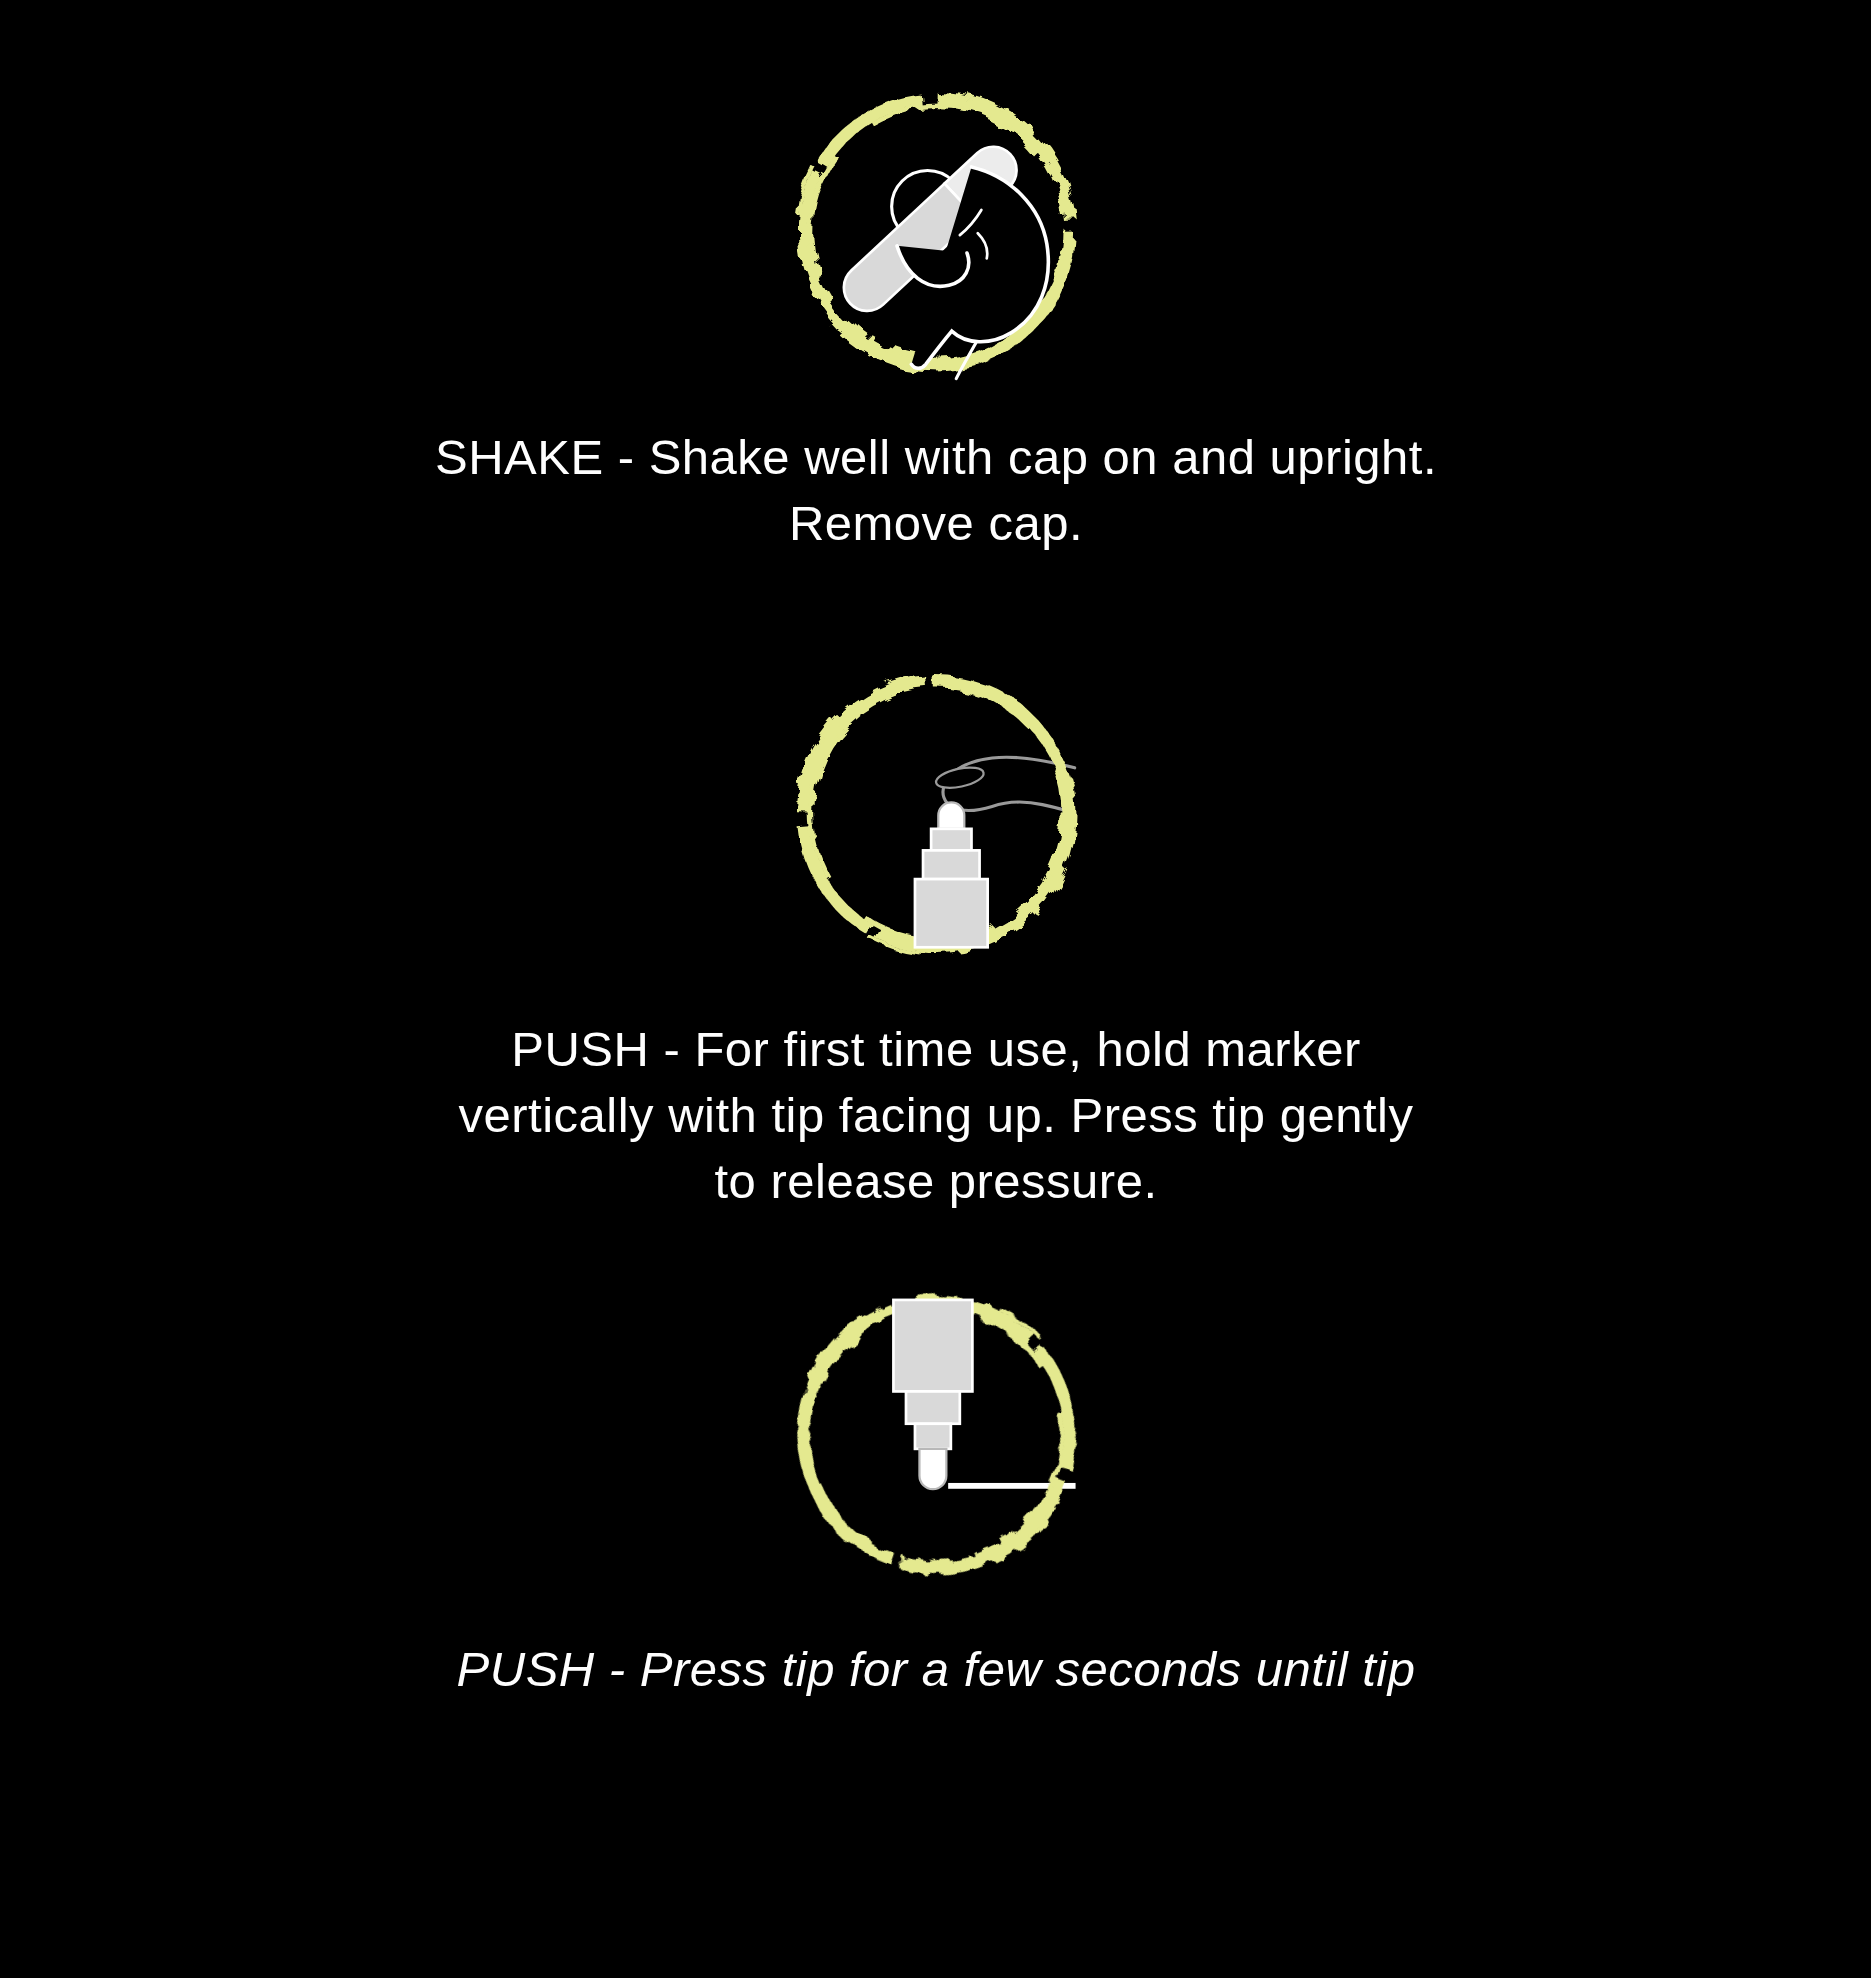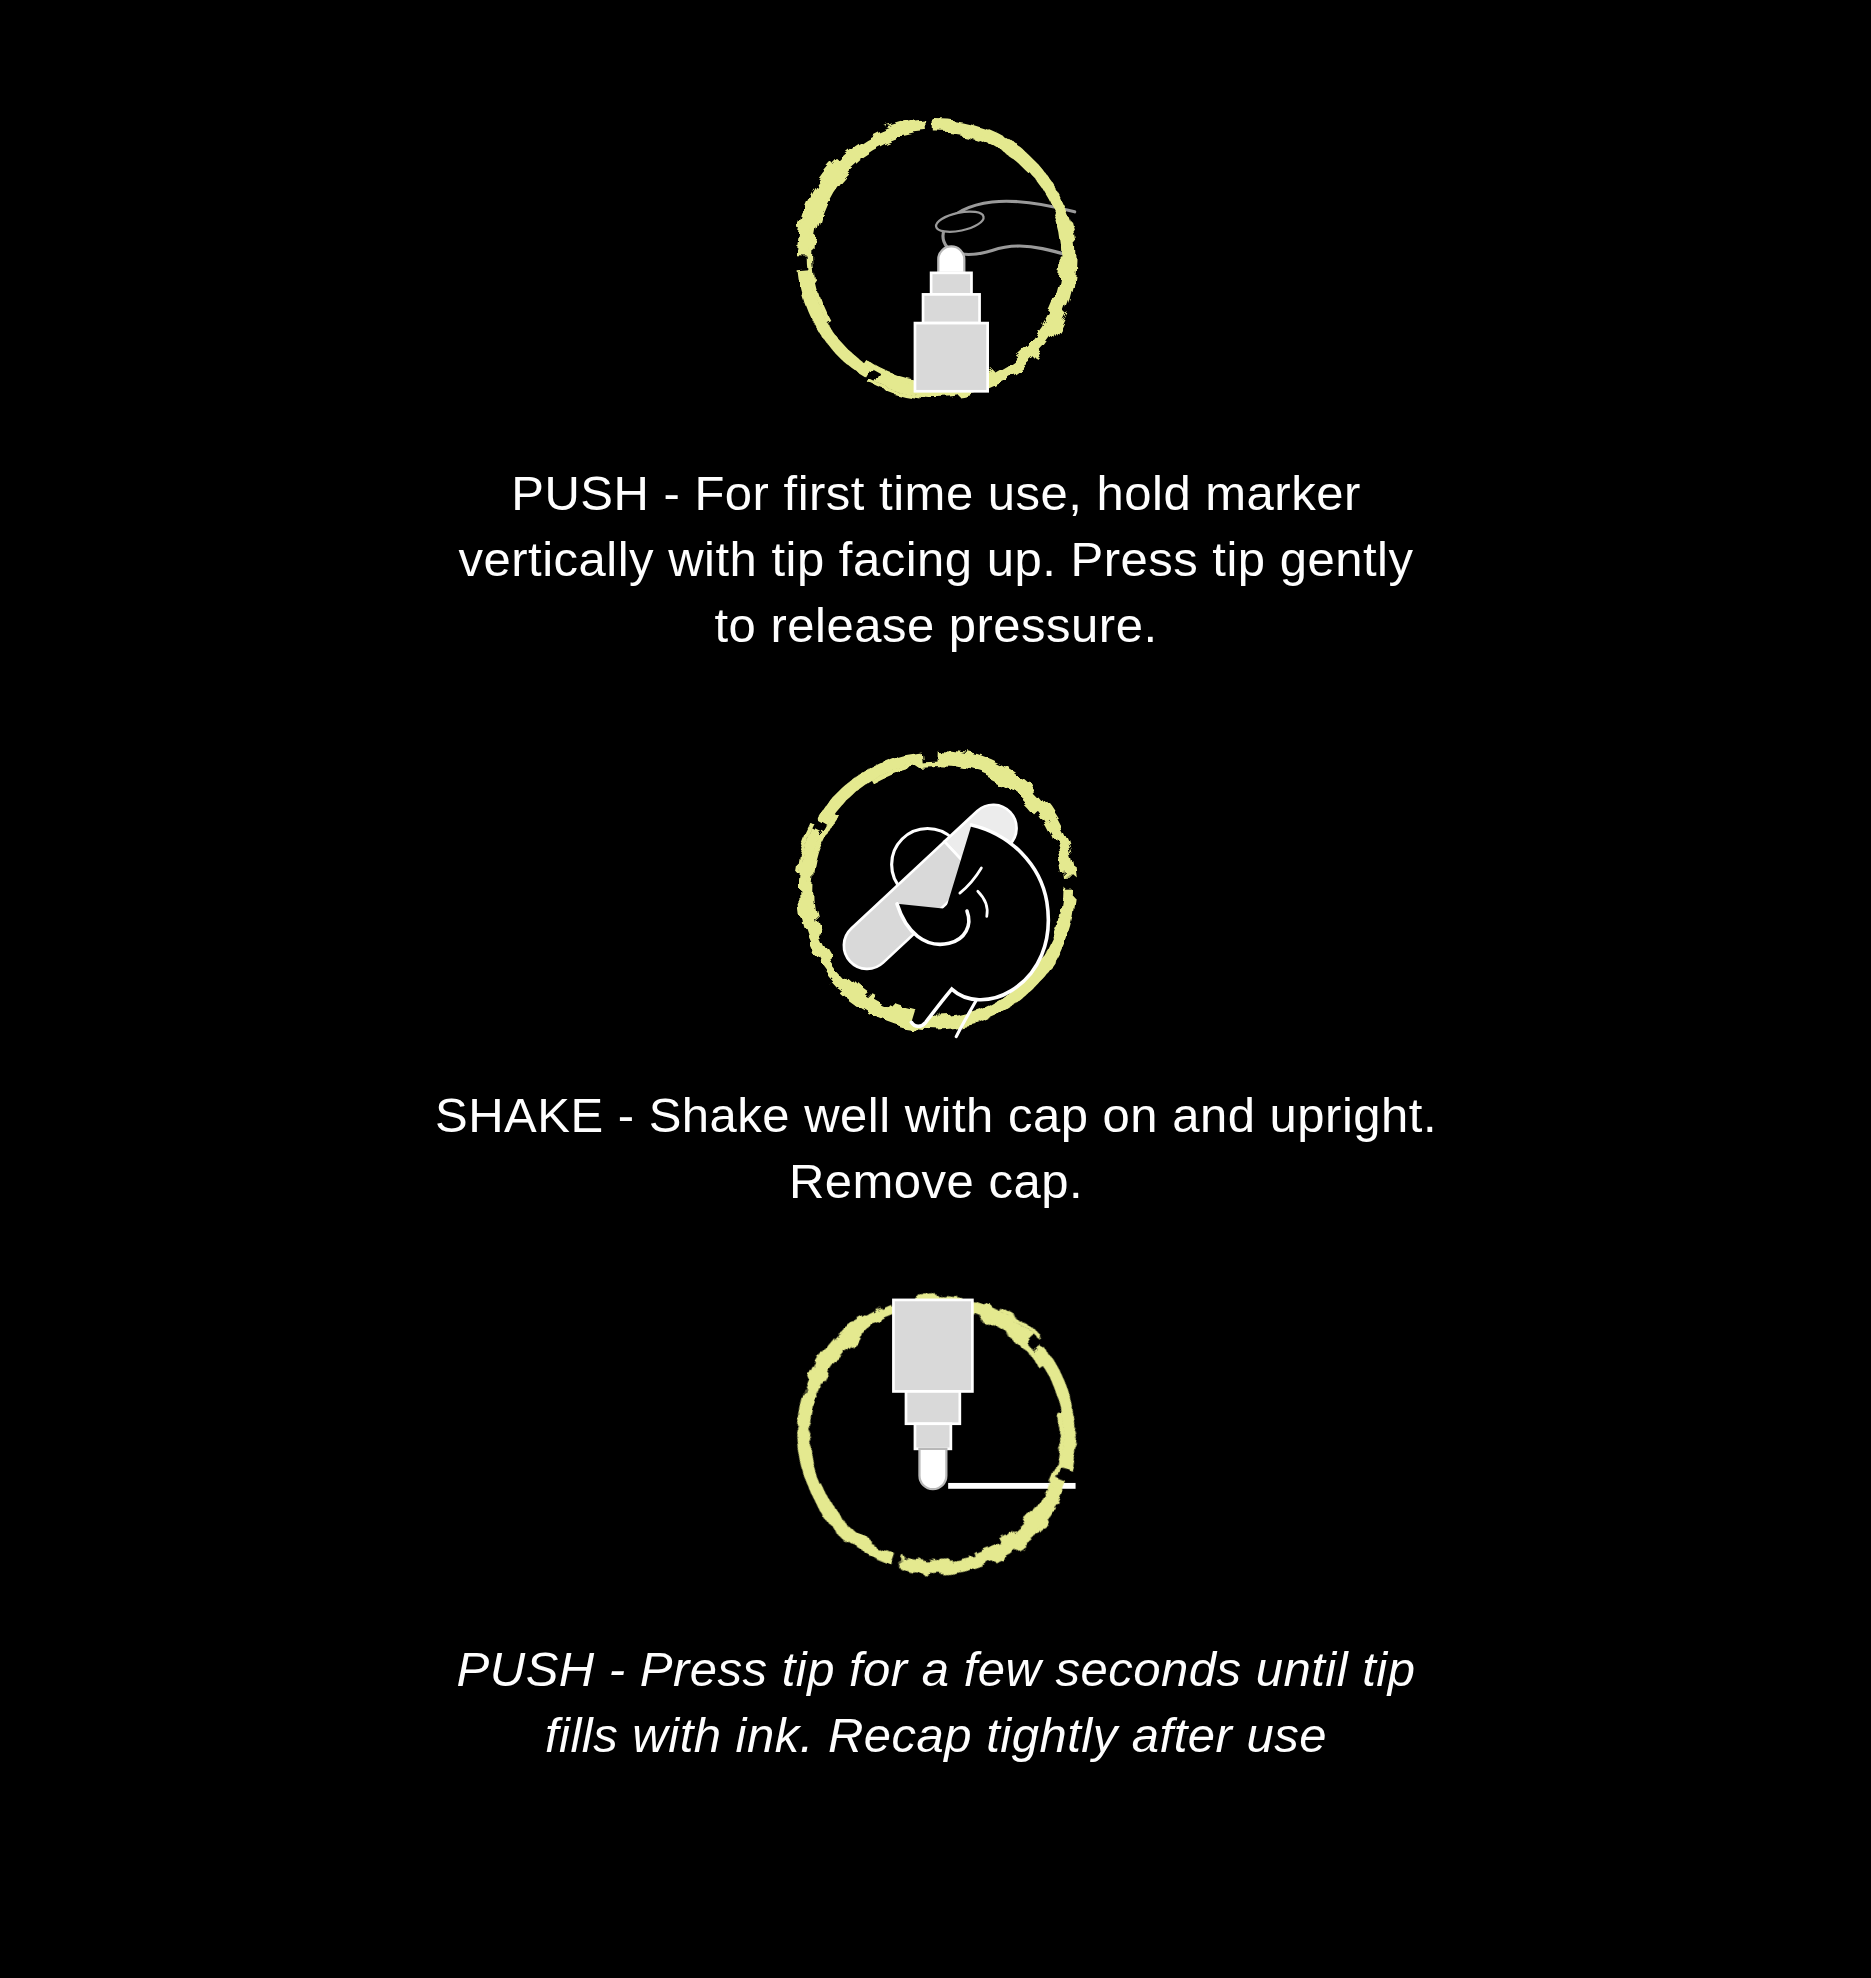--- a/index.html
+++ b/index.html
@@ -27,57 +27,20 @@
   .step1 .caption{margin-top:40px;}
   .step2 .caption{margin-top:31px;}
   .step3 .caption{margin-top:40px;font-style:italic;}
   .cap-line{display:block;}
   svg{display:block;}
 </style>
 </head>
 <body>
 
 <div class="poster">
-
-  <section class="step step1">
-    <div class="icon-wrap">
-      <svg width="323" height="323" viewBox="0 0 360 360">
-        <defs>
-          <filter id="rough1" x="-30%" y="-30%" width="160%" height="160%">
-            <feTurbulence type="fractalNoise" baseFrequency="0.045" numOctaves="3" seed="7" result="n"></feTurbulence>
-            <feDisplacementMap in="SourceGraphic" in2="n" scale="14"></feDisplacementMap>
-          </filter>
-        </defs>
-
-        <g>
-          <path d="M 334,128 C 300,119 268,114 242,117 C 216,120 197,130 190,144 C 184,156 188,168 200,173
-                   C 211,177 226,176 242,171 C 260,165 280,165 298,169 C 312,172 324,175 334,179" fill="#000000" stroke="#9a9a9a" stroke-width="3.5" stroke-linecap="round"></path>
-          <ellipse cx="206" cy="139" rx="27" ry="10" transform="rotate(-12 206 139)" fill="#000000" stroke="#9a9a9a" stroke-width="2.5"></ellipse>
-        </g>
-
-        <g filter="url(#rough1)">
-          <circle cx="180" cy="180" r="148" fill="none" stroke="#e4e98f" stroke-width="13" stroke-dasharray="300 10 140 16 220 8 260 14"></circle>
-          <circle cx="181" cy="179" r="141" fill="none" stroke="#e4e98f" stroke-width="5" stroke-dasharray="80 90 140 60 200 120 90 150"></circle>
-          <circle cx="179" cy="181" r="155" fill="none" stroke="#e4e98f" stroke-width="4" stroke-dasharray="120 140 60 200 90 180 40 100"></circle>
-        </g>
-
-        <g>
-          <path d="M182,196 v-15 a14.5,14.5 0 0 1 29,0 v15 z" fill="#ffffff" stroke="#b8b8b8" stroke-width="2.5"></path>
-          <rect x="174" y="196" width="45" height="24" fill="#d9d9d9" stroke="#ffffff" stroke-width="3"></rect>
-          <rect x="165" y="220" width="63" height="32" fill="#d9d9d9" stroke="#ffffff" stroke-width="3"></rect>
-          <rect x="156" y="252" width="81" height="76" fill="#d9d9d9" stroke="#ffffff" stroke-width="3"></rect>
-        </g>
-      </svg>
-    </div>
-    <p class="caption">
-      <span class="cap-line">PUSH - For first time use, hold marker</span>
-      <span class="cap-line">vertically with tip facing up. Press tip gently</span>
-      <span class="cap-line">to release pressure.</span>
-    </p>
-  </section>
 
   <section class="step step2">
     <div class="icon-wrap">
       <svg width="323" height="323" viewBox="0 0 360 360">
         <defs>
           <filter id="rough2" x="-30%" y="-30%" width="160%" height="160%">
             <feTurbulence type="fractalNoise" baseFrequency="0.05" numOctaves="3" seed="11" result="n"></feTurbulence>
             <feDisplacementMap in="SourceGraphic" in2="n" scale="15"></feDisplacementMap>
           </filter>
         </defs>
@@ -104,20 +67,57 @@
           <path d="M 224,304 C 216,318 208,332 202,344" fill="none" stroke="#ffffff" stroke-width="3.5" stroke-linecap="round"></path>
         </g>
       </svg>
     </div>
     <p class="caption">
       <span class="cap-line">SHAKE - Shake well with cap on and upright.</span>
       <span class="cap-line">Remove cap.</span>
     </p>
   </section>
 
+  <section class="step step1">
+    <div class="icon-wrap">
+      <svg width="323" height="323" viewBox="0 0 360 360">
+        <defs>
+          <filter id="rough1" x="-30%" y="-30%" width="160%" height="160%">
+            <feTurbulence type="fractalNoise" baseFrequency="0.045" numOctaves="3" seed="7" result="n"></feTurbulence>
+            <feDisplacementMap in="SourceGraphic" in2="n" scale="14"></feDisplacementMap>
+          </filter>
+        </defs>
+
+        <g>
+          <path d="M 334,128 C 300,119 268,114 242,117 C 216,120 197,130 190,144 C 184,156 188,168 200,173
+                   C 211,177 226,176 242,171 C 260,165 280,165 298,169 C 312,172 324,175 334,179" fill="#000000" stroke="#9a9a9a" stroke-width="3.5" stroke-linecap="round"></path>
+          <ellipse cx="206" cy="139" rx="27" ry="10" transform="rotate(-12 206 139)" fill="#000000" stroke="#9a9a9a" stroke-width="2.5"></ellipse>
+        </g>
+
+        <g filter="url(#rough1)">
+          <circle cx="180" cy="180" r="148" fill="none" stroke="#e4e98f" stroke-width="13" stroke-dasharray="300 10 140 16 220 8 260 14"></circle>
+          <circle cx="181" cy="179" r="141" fill="none" stroke="#e4e98f" stroke-width="5" stroke-dasharray="80 90 140 60 200 120 90 150"></circle>
+          <circle cx="179" cy="181" r="155" fill="none" stroke="#e4e98f" stroke-width="4" stroke-dasharray="120 140 60 200 90 180 40 100"></circle>
+        </g>
+
+        <g>
+          <path d="M182,196 v-15 a14.5,14.5 0 0 1 29,0 v15 z" fill="#ffffff" stroke="#b8b8b8" stroke-width="2.5"></path>
+          <rect x="174" y="196" width="45" height="24" fill="#d9d9d9" stroke="#ffffff" stroke-width="3"></rect>
+          <rect x="165" y="220" width="63" height="32" fill="#d9d9d9" stroke="#ffffff" stroke-width="3"></rect>
+          <rect x="156" y="252" width="81" height="76" fill="#d9d9d9" stroke="#ffffff" stroke-width="3"></rect>
+        </g>
+      </svg>
+    </div>
+    <p class="caption">
+      <span class="cap-line">PUSH - For first time use, hold marker</span>
+      <span class="cap-line">vertically with tip facing up. Press tip gently</span>
+      <span class="cap-line">to release pressure.</span>
+    </p>
+  </section>
+
   <section class="step step3">
     <div class="icon-wrap">
       <svg width="323" height="323" viewBox="0 0 360 360">
         <defs>
           <filter id="rough3" x="-30%" y="-30%" width="160%" height="160%">
             <feTurbulence type="fractalNoise" baseFrequency="0.048" numOctaves="3" seed="23" result="n"></feTurbulence>
             <feDisplacementMap in="SourceGraphic" in2="n" scale="14"></feDisplacementMap>
           </filter>
         </defs>
 
@@ -132,18 +132,17 @@
         <g>
           <rect x="132" y="30" width="88" height="102" fill="#d9d9d9" stroke="#ffffff" stroke-width="3"></rect>
           <rect x="146" y="132" width="60" height="36" fill="#d9d9d9" stroke="#ffffff" stroke-width="3"></rect>
           <rect x="156" y="168" width="40" height="28" fill="#d9d9d9" stroke="#ffffff" stroke-width="3"></rect>
           <path d="M161,196 h30 v30 a15,15 0 0 1 -30,0 z" fill="#ffffff" stroke="#b8b8b8" stroke-width="2.5"></path>
         </g>
       </svg>
     </div>
     <p class="caption">
       <span class="cap-line">PUSH - Press tip for a few seconds until tip</span>
-      <span class="cap-line">fills with ink. Recap tightly after use</span>
     </p>
   </section>
 
 </div>
 
 
 </body></html>

